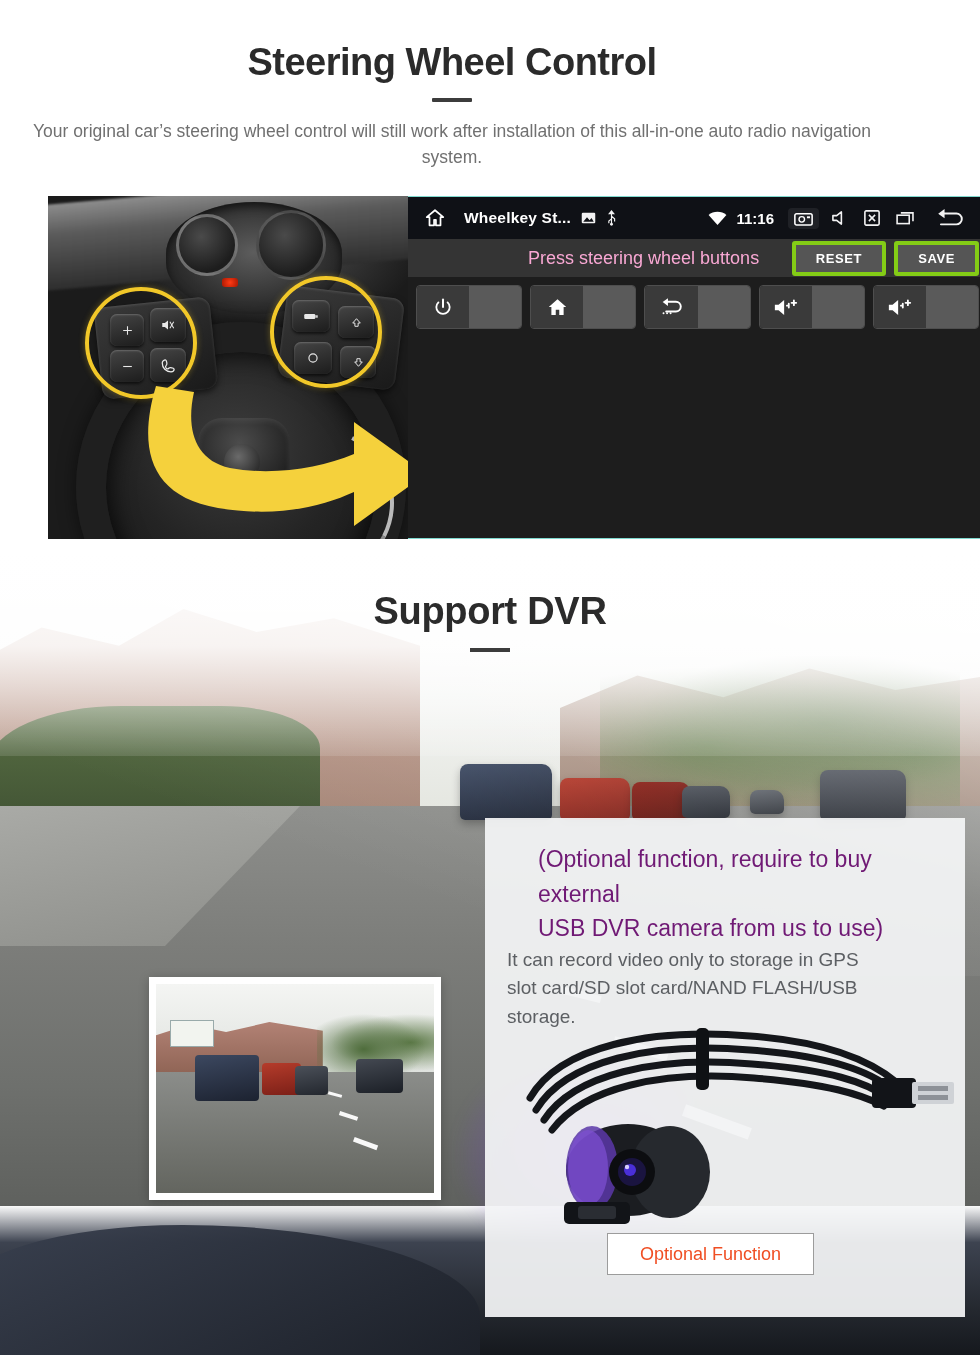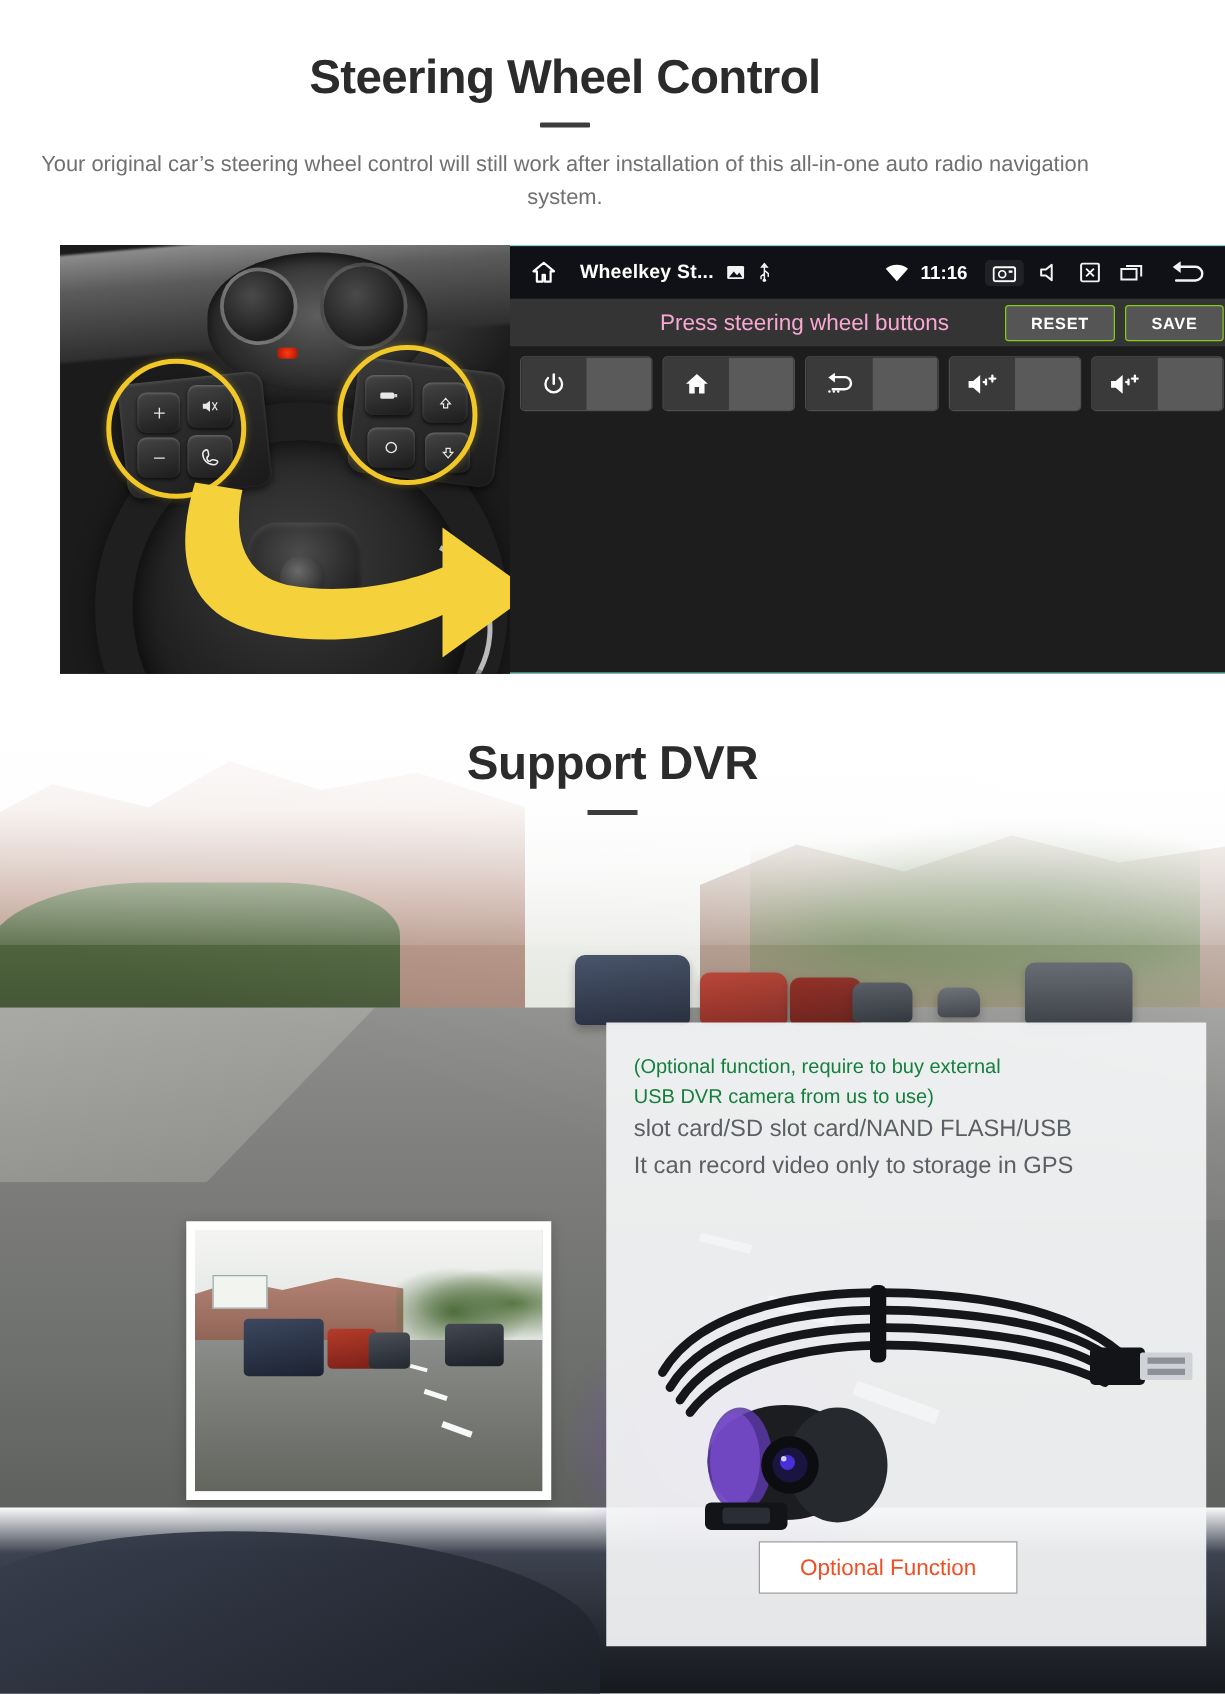--- a/index.html
+++ b/index.html
@@ -118,21 +118,21 @@
   #sb-screenshot-wrap {
     background: rgba(255,255,255,.07); border-radius: 4px; padding: 3px 6px; margin: 0 4px;
   }
 
   #hu-actionbar {
     height: 38px; background: #343434; display: flex; align-items: center; padding: 0 8px 0 0;
   }
   #hu-hint { flex: 1; color: #f9a8d4; font-size: 18px; padding-left: 120px; }
   .hu-abtn {
     background: #555; color: #fff; font-size: 13px; font-weight: bold; letter-spacing: .6px;
-    padding: 6px 20px; margin-left: 8px; border: 1px solid #84cc16; border-radius: 3px;
+    padding: 6px 20px; margin-left: 8px; border: 4px solid #84cc16; border-radius: 3px;
   }
 
   #hu-keyrow { display: flex; gap: 8px; padding: 8px 8px 0 8px; }
   .keyslot {
     flex: 1; height: 44px; display: flex; border-radius: 4px; overflow: hidden;
     border: 1px solid #4e4e4e;
   }
   .keyslot .k-icon {
     width: 50%; background: #3a3a3a; display: flex; align-items: center; justify-content: center;
     color: #fff;
@@ -239,21 +239,21 @@
     background: radial-gradient(ellipse at 60% 55%, rgba(150,70,230,.55) 0%, rgba(120,60,220,.25) 45%, rgba(255,255,255,0) 72%);
     filter: blur(6px);
   }
 
   
   #dvr-panel {
     position: absolute; left: 485px; top: 818px; width: 480px; height: 499px;
     background: rgba(244,245,246,.93);
   }
   #dvr-panel-text { padding: 24px 24px 0 22px; }
-  .p-orange { color: #15803d; font-size: 16px; line-height: 1.5; }
+  .p-orange { color: #701a75; font-size: 23px; line-height: 1.5; margin-left: 31px; }
   .p-gray { color: #5c5f63; font-size: 19px; line-height: 1.5; }
   #optional-function-btn {
     position: absolute; left: 122px; bottom: 42px; width: 207px; height: 42px;
     border: 1px solid #9c9c9c; background: #fff;
     display: flex; align-items: center; justify-content: center;
     color: #F04E23; font-size: 18px;
   }
 
   
   #dvr-camera { position: absolute; left: 500px; top: 1020px; width: 460px; height: 230px; }
@@ -496,22 +496,23 @@
   <div id="dvr-title">Support DVR</div>
   <div id="dvr-rule"></div>
 </div>
 
 <div id="cam-glow"></div>
 
 <div id="dvr-panel">
   <div id="dvr-panel-text">
     <div class="p-orange">(Optional function, require to buy external</div>
     <div class="p-orange">USB DVR camera from us to use)</div>
+    <div class="p-gray">It can record video only to storage in GPS</div>
     <div class="p-gray">slot card/SD slot card/NAND FLASH/USB</div>
-    <div class="p-gray">It can record video only to storage in GPS</div>
+    <div class="p-gray">storage.</div>
   </div>
   <div id="optional-function-btn">Optional Function</div>
 </div>
 
 <svg id="dvr-camera" viewBox="0 0 460 230">
   <g fill="none" stroke="#14161a" stroke-width="7" stroke-linecap="round">
     <path d="M30 78 C 60 26, 150 8, 250 16 C 330 22, 372 42, 396 62"></path>
     <path d="M36 90 C 66 40, 152 22, 250 30 C 330 36, 372 52, 392 70"></path>
     <path d="M44 100 C 74 54, 156 36, 252 44 C 330 50, 366 62, 388 78"></path>
     <path d="M52 110 C 84 68, 160 50, 254 58 C 328 64, 360 74, 384 86"></path>

